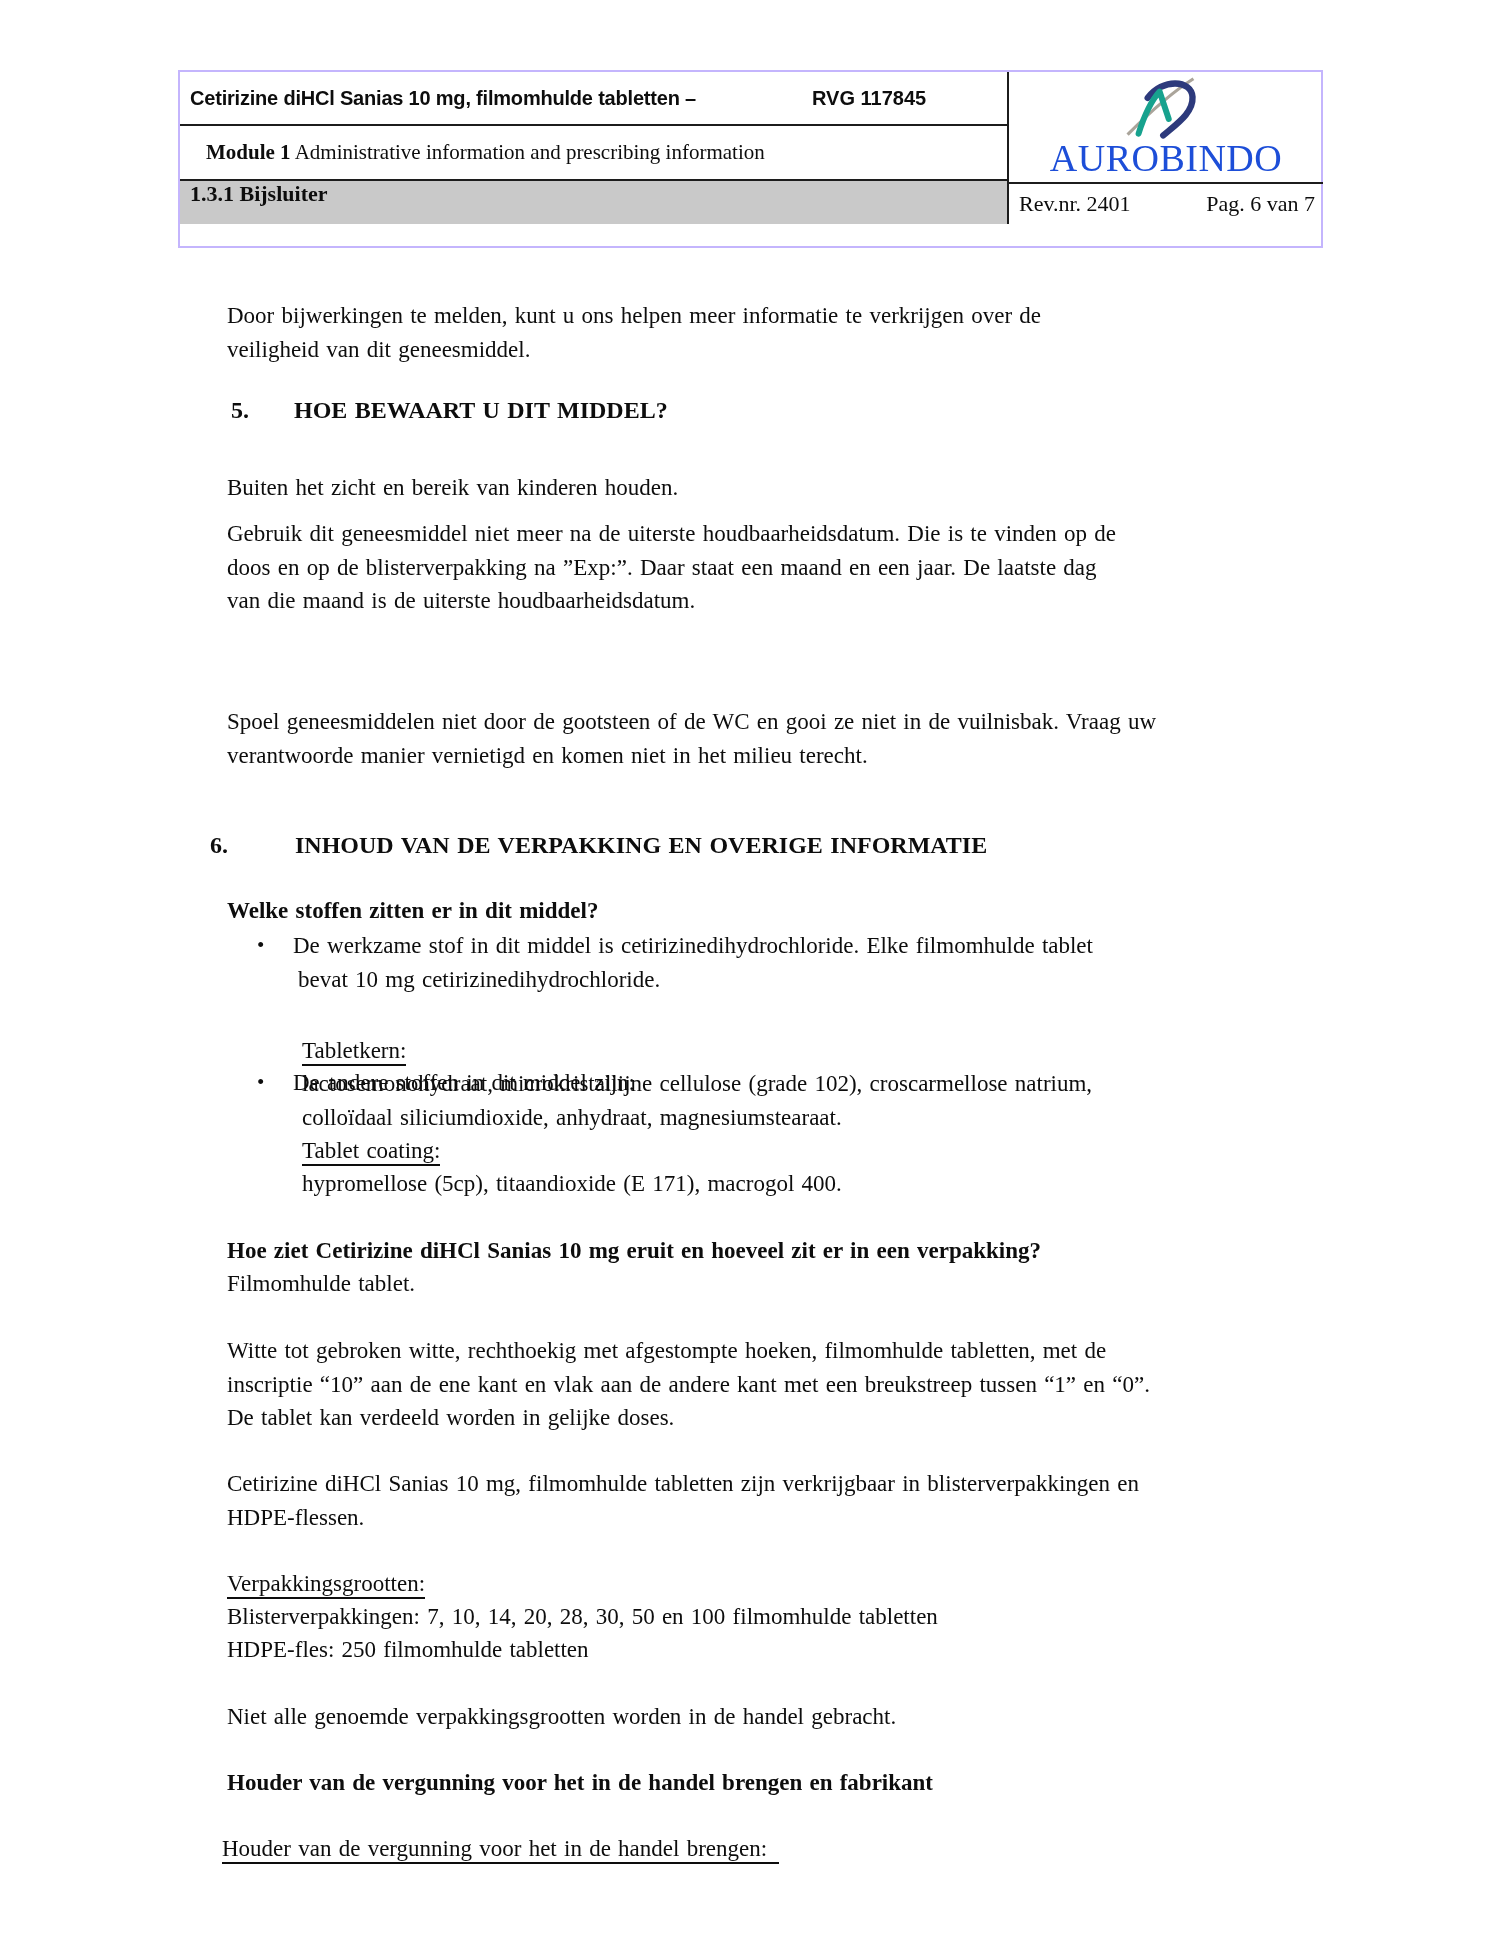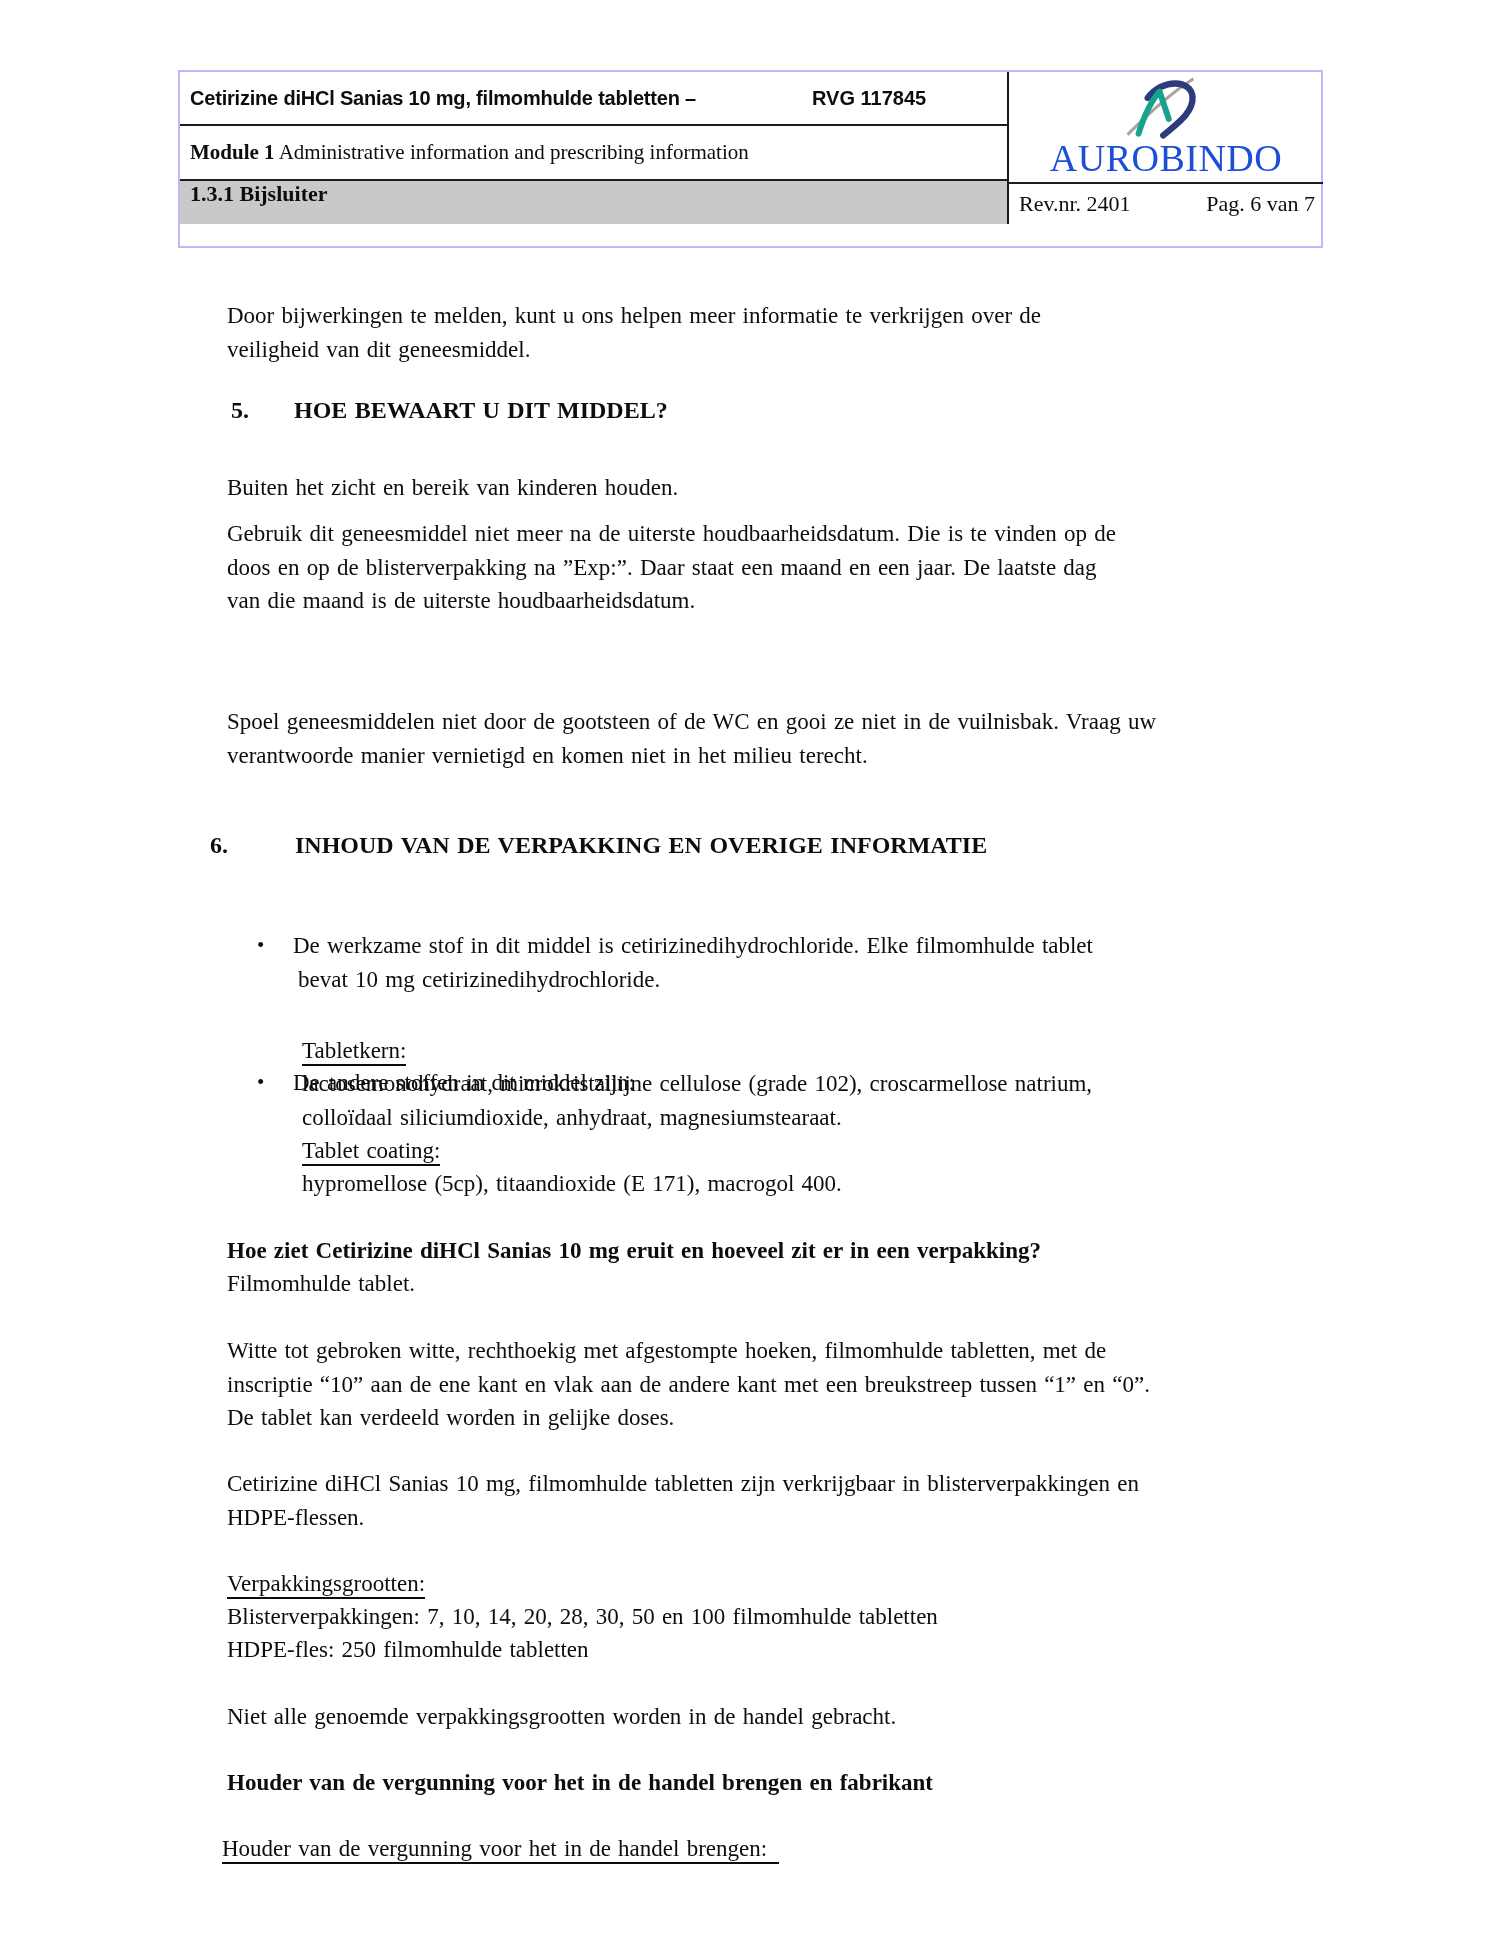--- a/index.html
+++ b/index.html
@@ -21,21 +21,21 @@
   .title-cell .cell-inner{position:absolute;left:10px;top:0;height:100%;display:flex;align-items:center;}
   .product-title{
     font-family:"Liberation Sans", sans-serif;font-weight:bold;font-size:20px;letter-spacing:-0.2px;white-space:nowrap;
   }
   .rvg{
     position:absolute;left:632px;top:0;height:100%;display:flex;align-items:center;
     font-family:"Liberation Sans", sans-serif;font-weight:bold;font-size:20px;white-space:nowrap;
   }
   .module-cell{left:0;top:54px;width:829px;height:55px;border-bottom:2px solid #1c1c1c;border-right:2px solid #1c1c1c;}
   .module-cell .cell-inner{position:absolute;left:10px;top:0;height:100%;display:flex;align-items:center;font-size:21px;white-space:nowrap;}
-  .module-bold{font-weight:bold;}
+  .module-bold{font-weight:bold;margin-left:16px;}
   .module-rest{white-space:pre;}
   .gray-cell{left:0;top:109px;width:829px;height:43px;background:#c9c9c9;border-right:2px solid #1c1c1c;}
   .gray-cell .cell-inner{position:absolute;left:10px;top:0;height:100%;display:flex;align-items:flex-start;font-size:22px;font-weight:bold;white-space:nowrap;}
   .logo-cell{left:829px;top:0;width:314px;height:112px;border-bottom:2px solid #1c1c1c;display:flex;flex-direction:column;align-items:center;justify-content:flex-start;}
   .logo-mark{margin-top:4px;width:100px;height:64px;}
   .logo-word{
     font-family:"Liberation Serif", serif;font-size:38px;line-height:36px;color:#1d4ed8;letter-spacing:0.5px;white-space:nowrap;
   }
   .rev-cell{left:829px;top:112px;width:314px;height:40px;display:flex;align-items:center;justify-content:space-between;padding:0 8px 0 10px;font-size:22px;white-space:nowrap;}
   
@@ -119,20 +119,23 @@
 
   <div class="block" style="top:705px">
     <div class="line">Spoel geneesmiddelen niet door de gootsteen of de WC en gooi ze niet in de vuilnisbak. Vraag uw</div>
     <div class="line">verantwoorde manier vernietigd en komen niet in het milieu terecht.</div>
   </div>
 
   <div class="block heading h6" style="top:829px">
     <span class="hnum">6.</span><span>INHOUD VAN DE VERPAKKING EN OVERIGE INFORMATIE</span>
   </div>
 
+  <div class="block bold" style="top:894px">
+    <div class="line">Welke stoffen zitten er in dit middel?</div>
+  </div>
 
   <div class="block bullet-item" style="top:929px">
     <span class="bullet">•</span>
     <div class="line bline1">De werkzame stof in dit middel is cetirizinedihydrochloride. Elke filmomhulde tablet</div>
     <div class="line bline2">bevat 10 mg cetirizinedihydrochloride.</div>
   </div>
 
   <div class="block bullet-item" style="top:999px">
     <span class="bullet">•</span>
     <div class="line bline1">De andere stoffen in dit middel zijn:</div>

